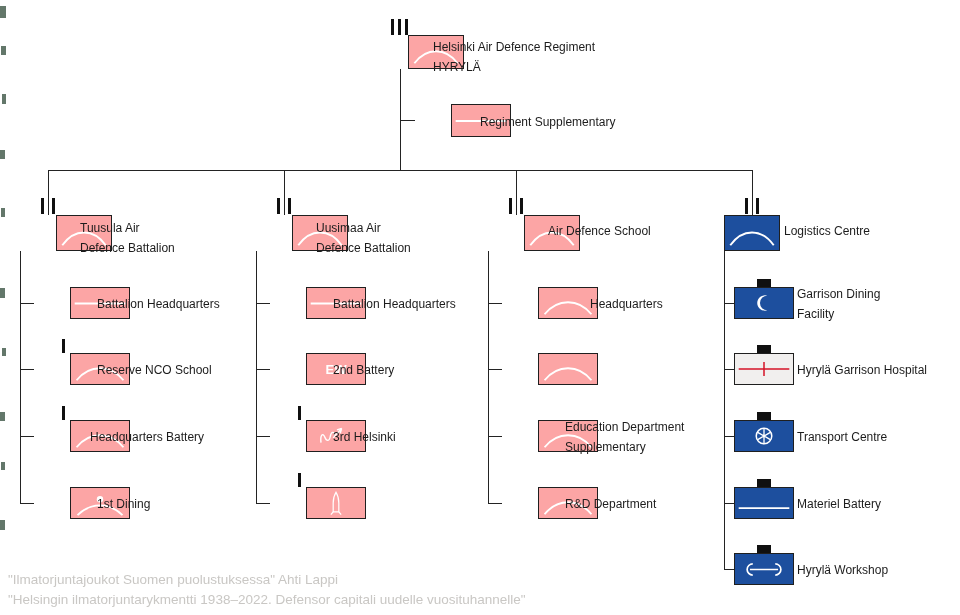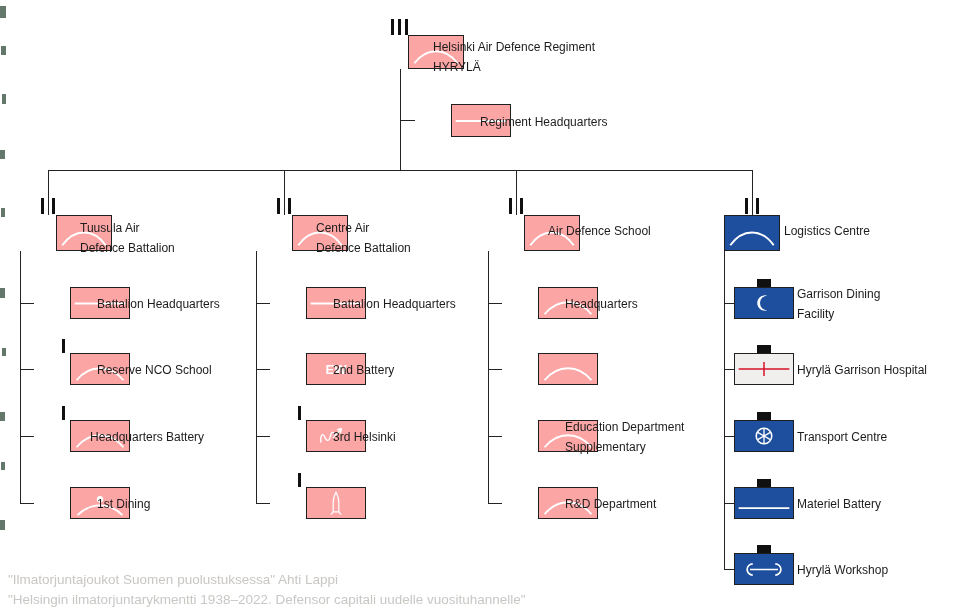--- a/index.html
+++ b/index.html
@@ -79,21 +79,21 @@
   <div class="lbl" style="left:433px;top:37px">
     <span>Helsinki Air Defence Regiment</span>
     <span>HYRYLÄ</span>
   </div>
 
   <div class="box red" style="left:415px;top:104px;width:60px;height:33px">
     <svg viewBox="0 0 60 33">
       <path d="M3,17 L57,17" stroke="#fff" stroke-width="2" fill="none"></path>
     </svg>
   </div>
-  <div class="lbl" style="left:480px;top:112px">Regiment Headquarters</div>
+  <div class="lbl" style="left:480px;top:112px">Regiment Supplementary</div>
 
   <div class="tick" style="left:41px;top:198px;height:16px"></div>
   <div class="tick" style="left:52px;top:198px;height:16px"></div>
   <div class="box red" style="left:20px;top:215px;width:56px;height:36px">
     <svg viewBox="0 0 56 36">
       <path d="M5,31 C18,13 38,13 51,31" stroke="#fff" stroke-width="2" fill="none"></path>
     </svg>
   </div>
   <div class="lbl" style="left:80px;top:218px">
     <span>Tuusula Air</span>
@@ -101,21 +101,21 @@
   </div>
 
   <div class="tick" style="left:277px;top:198px;height:16px"></div>
   <div class="tick" style="left:288px;top:198px;height:16px"></div>
   <div class="box red" style="left:256px;top:215px;width:56px;height:36px">
     <svg viewBox="0 0 56 36">
       <path d="M5,31 C18,13 38,13 51,31" stroke="#fff" stroke-width="2" fill="none"></path>
     </svg>
   </div>
   <div class="lbl" style="left:316px;top:218px">
-    <span>Centre Air</span>
+    <span>Uusimaa Air</span>
     <span>Defence Battalion</span>
   </div>
 
   <div class="tick" style="left:509px;top:198px;height:16px"></div>
   <div class="tick" style="left:520px;top:198px;height:16px"></div>
   <div class="box red" style="left:488px;top:215px;width:56px;height:36px">
     <svg viewBox="0 0 56 36">
       <path d="M5,31 C18,13 38,13 51,31" stroke="#fff" stroke-width="2" fill="none"></path>
     </svg>
   </div>
@@ -191,21 +191,21 @@
       <path d="M30,4.5 C27.8,8 27,11.5 27,16 L27,25.5 L33,25.5 L33,16 C33,11.5 32.2,8 30,4.5 Z" stroke="#fff" stroke-width="1.3" fill="none"></path>
       <path d="M27,25.5 L24.5,28.5 M33,25.5 L35.5,28.5" stroke="#fff" stroke-width="1.3" fill="none"></path>
     </svg>
   </div>
 
   <div class="box red" style="left:502px;top:287px;width:60px;height:32px">
     <svg viewBox="0 0 60 32">
       <path d="M5,28 C19,11 41,11 55,28" stroke="#fff" stroke-width="2" fill="none"></path>
     </svg>
   </div>
-  <div class="lbl" style="left:565px;top:294px">Headquarters</div>
+  <div class="lbl" style="left:590px;top:294px">Headquarters</div>
 
   <div class="box red" style="left:502px;top:353px;width:60px;height:32px">
     <svg viewBox="0 0 60 32">
       <path d="M5,28 C19,11 41,11 55,28" stroke="#fff" stroke-width="2" fill="none"></path>
     </svg>
   </div>
 
   <div class="box red" style="left:502px;top:420px;width:60px;height:32px">
     <svg viewBox="0 0 60 32">
       <path d="M5,28 C19,11 41,11 55,28" stroke="#fff" stroke-width="2" fill="none"></path>

